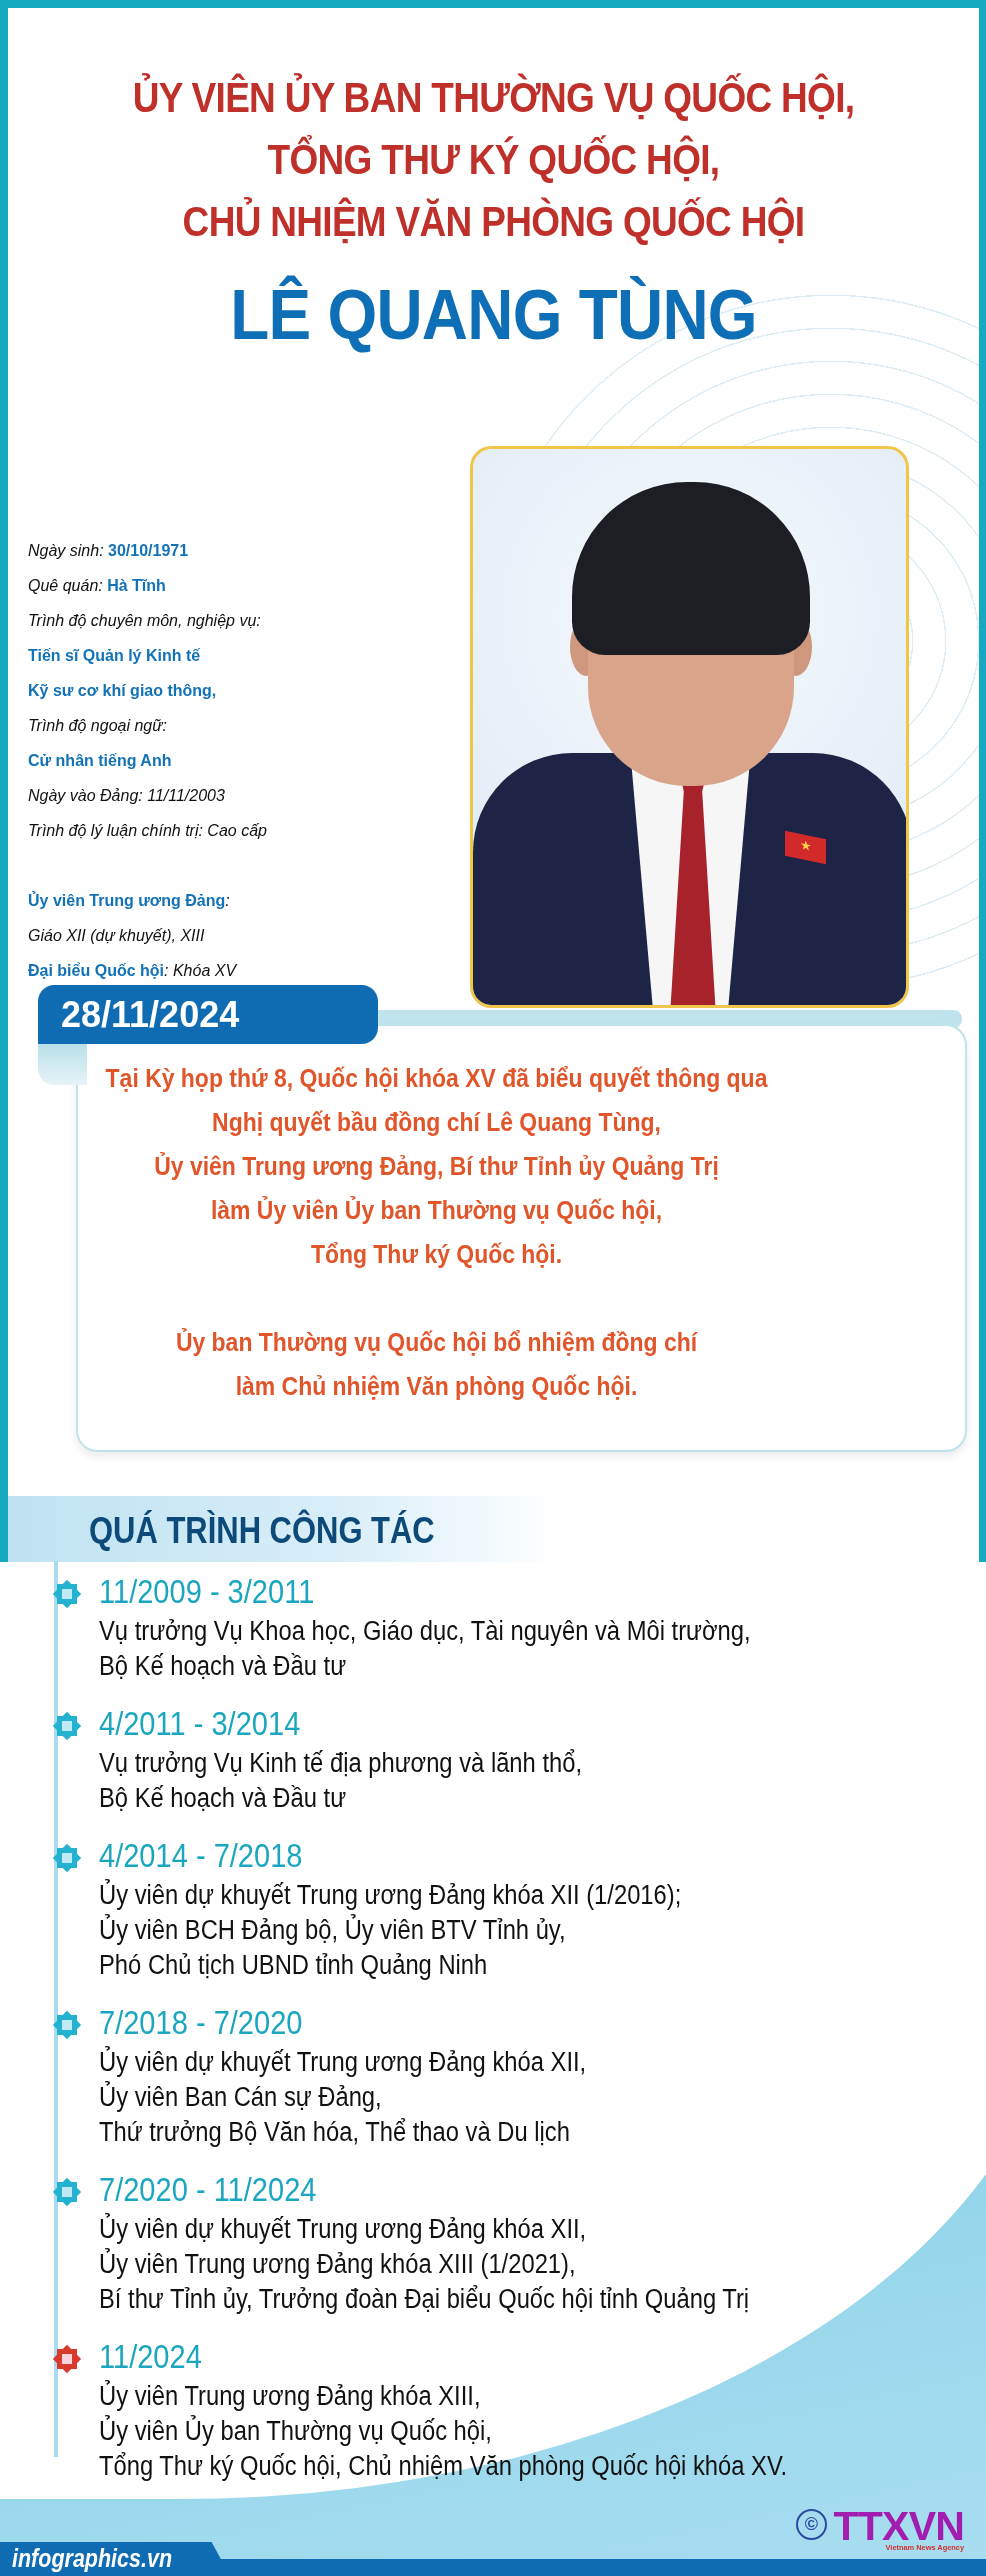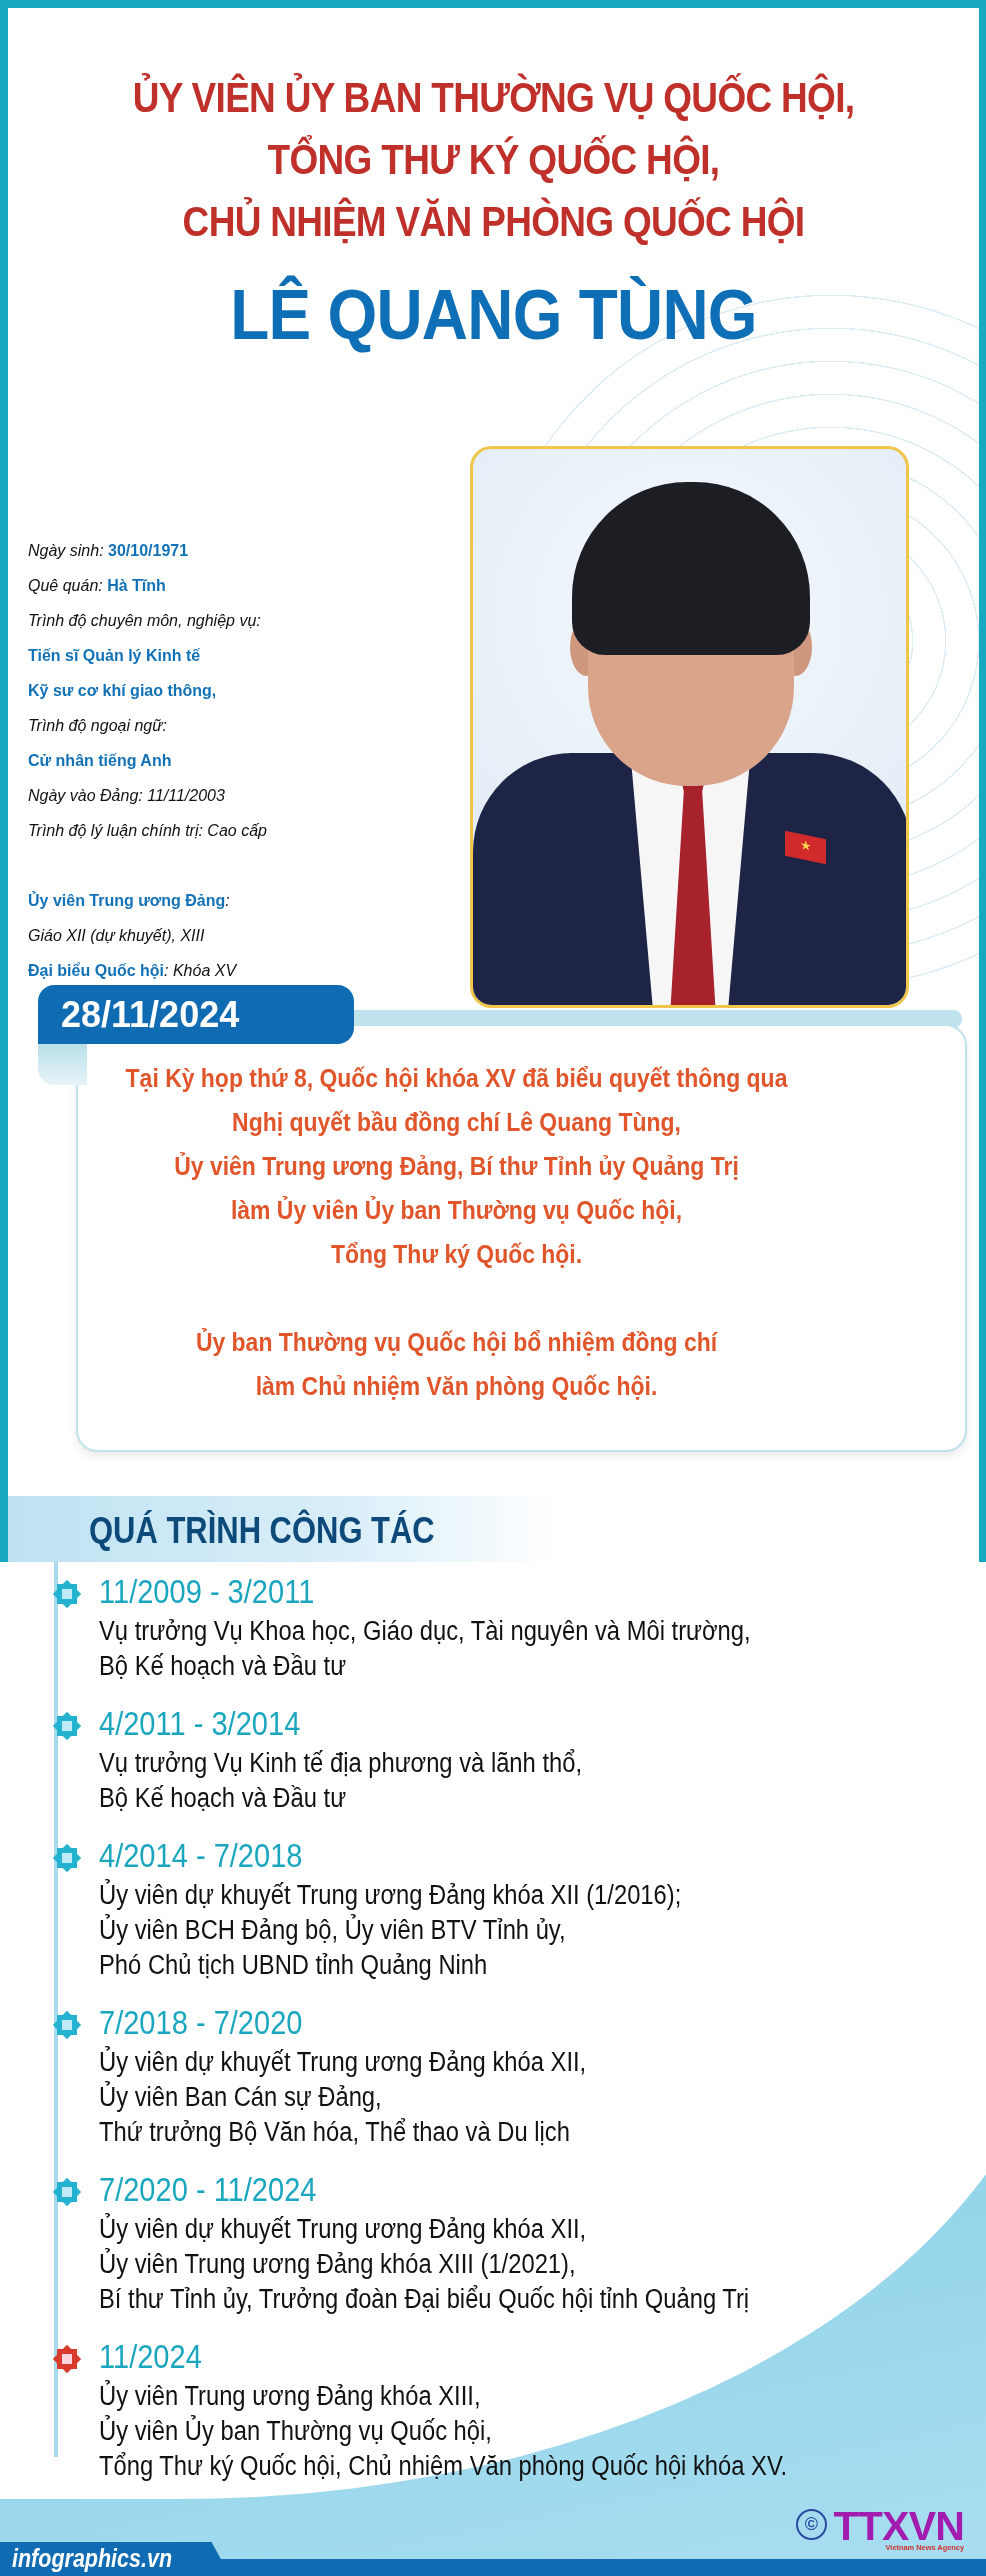--- a/index.html
+++ b/index.html
@@ -99,31 +99,31 @@
       border: 2.5px solid #bfe3ec; border-radius: 21.4px;
       background: #ffffff;
       box-shadow: 0 5px 8.2px rgba(0,0,0,0.08);
       z-index: 2;
     }
     .event-top {
       position: absolute; left: 312px; top: 1010px; width: 650px; height: 18px;
       background: #bfe4ee; border-radius: 8.2px; z-index: 1;
     }
     .date-tab {
-      position: absolute; left: 38px; top: 985px; width: 316px; height: 59px;
+      position: absolute; left: 38px; top: 985px; width: 340px; height: 59px;
       background: #0f6cb3; border-radius: 16.4px 16.4px 16.4px 0; z-index: 3;
       color: #fff; font-weight: bold; font-size: 36px; line-height: 59px;
       padding-left: 23px;
     }
     .date-fold {
       position: absolute; left: 38px; top: 1044px; width: 49px; height: 41px;
       background: linear-gradient(180deg, #b9dfe9, #e7f4f8); border-radius: 0 0 0 16.4px; z-index: 2;
     }
     .event-text {
-      position: absolute; left: 80px; top: 1056px; width: 753px; z-index: 3;
+      position: absolute; left: 60px; top: 1056px; width: 753px; z-index: 3;
       text-align: center; color: #e0552a; font-weight: bold;
       font-size: 25.5px; line-height: 44px;
     }
     .event-text .line { display: block; transform: scaleX(0.9); }
     .event-text .spacer { height: 44px; }
     
     .section-head {
       position: absolute; left: 8.2px; top: 1496px; width: 551px; height: 66px;
       background: linear-gradient(90deg, #bfe2f2 0%, #d8eef8 60%, rgba(255,255,255,0) 100%);
       z-index: 2;

